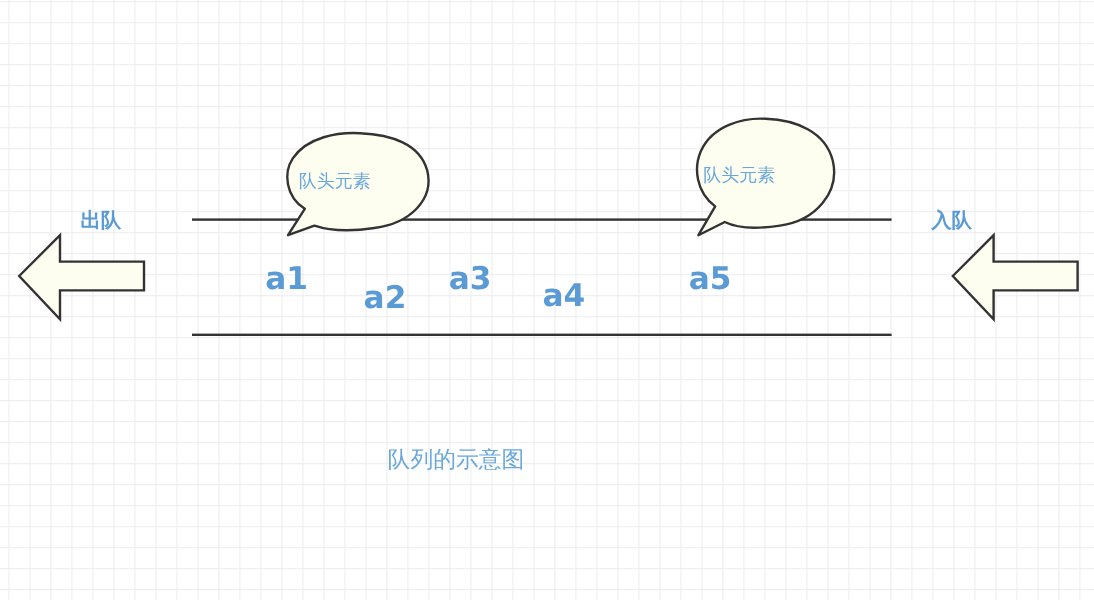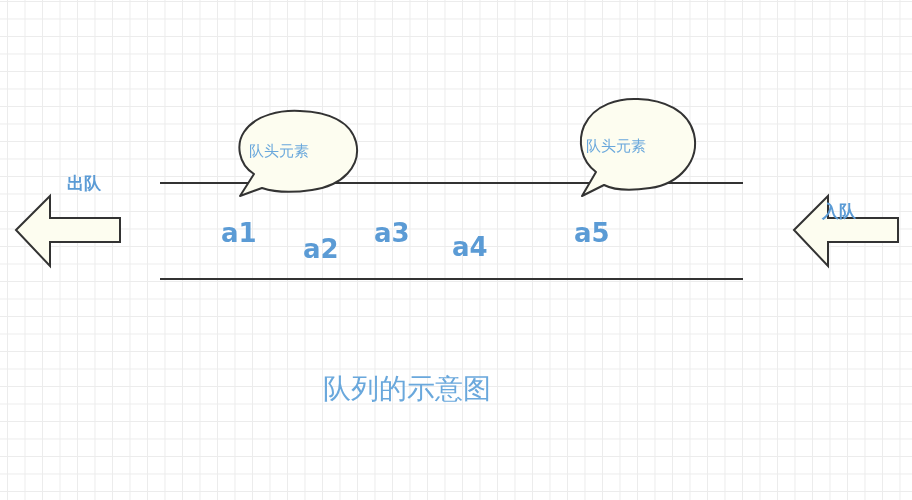--- a/index.html
+++ b/index.html
@@ -11,37 +11,37 @@
         linear-gradient(to bottom, #ececec 1px, transparent 1px);
       background-size: 17.5px 17.5px;
       background-position: 7px 1px;
       font-family: "DejaVu Sans", "Liberation Sans", sans-serif;
     }
     .abs { position: absolute; }
     .line { position: absolute; height: 2px; background: #333; }
     .label-blue { color: #5b9bd5; font-weight: bold; font-size: 17px; }
     .elem { color: #5b9bd5; font-weight: bold; font-size: 26px; }
     .bubble-text { color: #6aa8dc; font-size: 15px; white-space: nowrap; }
-    .caption { color: #6aa8dc; font-size: 28px; }
+    .caption { color: #6aa8dc; font-size: 19px; }
   </style>
 </head>
 <body>
 
 <div class="line" style="left:160px; top:182px; width:583px;"></div>
 <div class="line" style="left:160px; top:278px; width:583px;"></div>
 
 <svg class="abs" style="left:12px; top:192px;" width="112" height="78" viewBox="0 0 112 78">
   <polygon points="4,38 38,4 38,26 108,26 108,50 38,50 38,74" fill="#fdfdf0" stroke="#333" stroke-width="2" stroke-linejoin="miter"></polygon>
 </svg>
 <div class="abs label-blue" style="left:53px; top:172px;margin-left:14px;">出队</div>
 
 <svg class="abs" style="left:790px; top:192px;" width="112" height="78" viewBox="0 0 112 78">
   <polygon points="4,38 38,4 38,26 108,26 108,50 38,50 38,74" fill="#fdfdf0" stroke="#333" stroke-width="2" stroke-linejoin="miter"></polygon>
 </svg>
-<div class="abs label-blue" style="left:822px; top:172px;margin-top:28px;">入队</div>
+<div class="abs label-blue" style="left:776px; top:172px;">入队</div>
 
 <svg class="abs" style="left:234px; top:108px;" width="130" height="92" viewBox="0 0 130 92">
   <path d="M20,66 C4,56 2,36 10,24 C22,6 48,2 66,3 C92,4 116,12 122,34 C128,58 108,78 78,82 C58,85 40,84 28,80 L6,88 L20,66 Z" fill="#fdfdf0" stroke="#333" stroke-width="2" stroke-linejoin="round"></path>
 </svg>
 <div class="abs bubble-text" style="left:249px; top:142px;">队头元素</div>
 
 <svg class="abs" style="left:574px; top:96px;" width="126" height="104" viewBox="0 0 126 104">
   <path d="M22,76 C6,64 4,44 10,30 C20,8 46,2 64,3 C90,4 114,14 120,38 C126,64 106,88 76,92 C56,95 40,94 30,89 L8,100 L22,76 Z" fill="#fdfdf0" stroke="#333" stroke-width="2" stroke-linejoin="round"></path>
 </svg>
 <div class="abs bubble-text" style="left:586px; top:137px;">队头元素</div>

